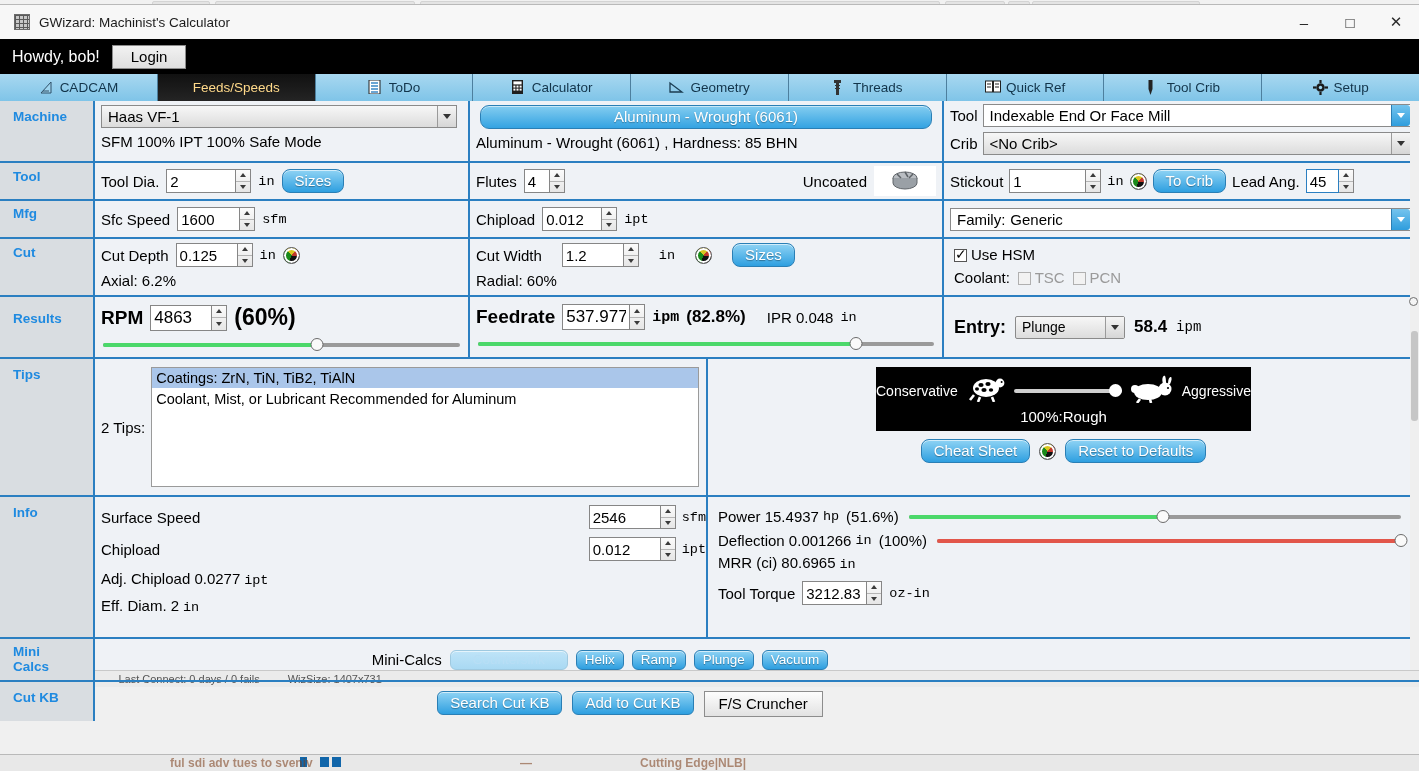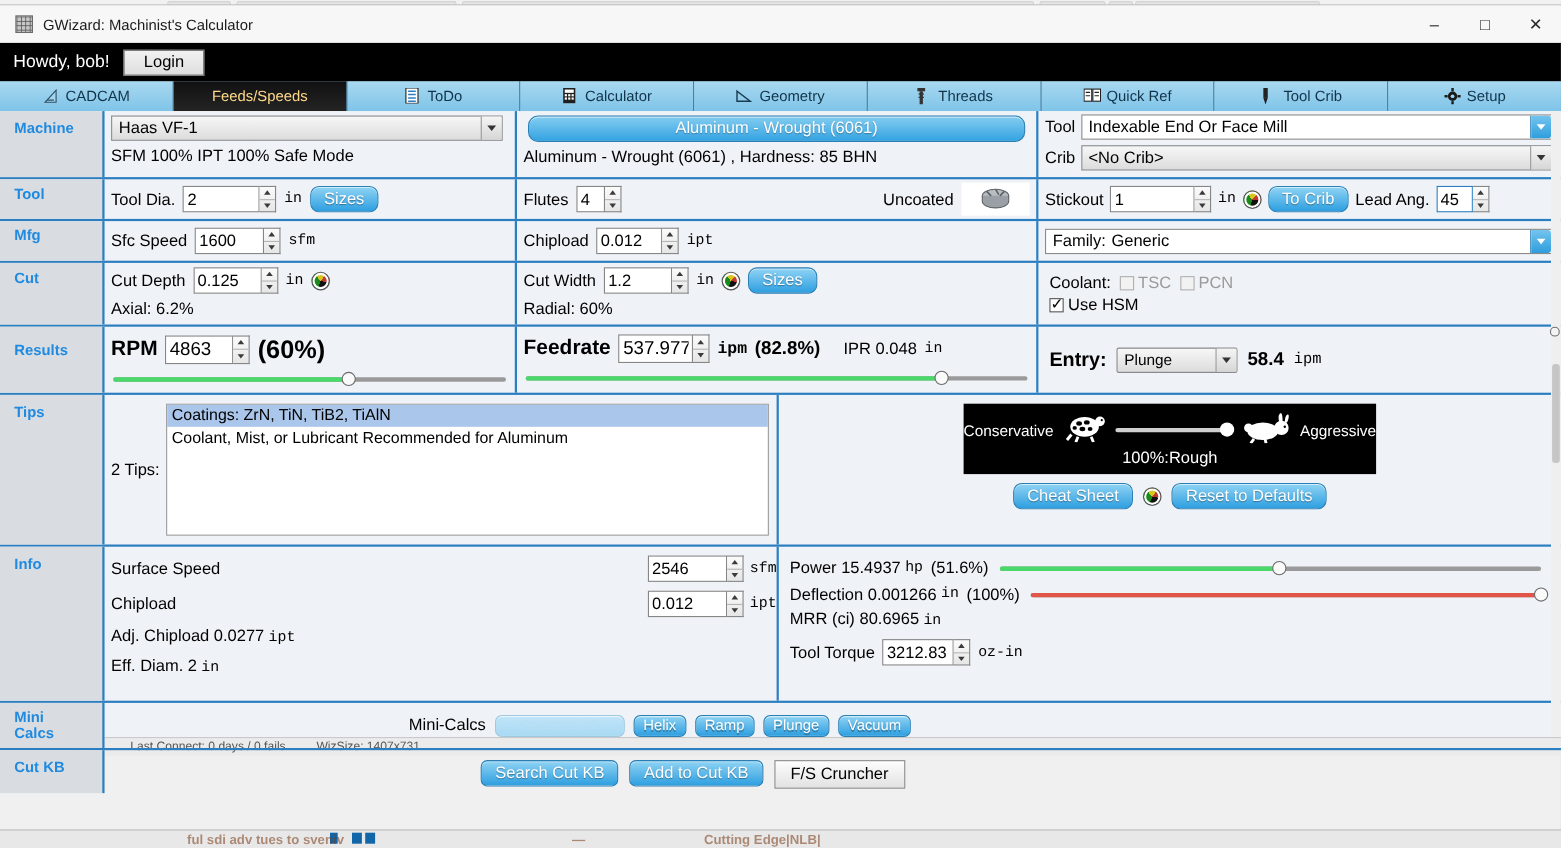--- a/index.html
+++ b/index.html
@@ -429,46 +429,46 @@
                 <i></i>
                 <i></i>
               </span>
           </span>
           <span class="unit">in</span>
           <span class="gauge-icon"></span>
         </div>
         <div class="lbl" style="margin-top:5px;">Axial: 6.2%</div>
       </div>
       <div class="cell c2">
-        <div style="display:flex;align-items:center;gap:7px;">
+        <div style="display:flex;align-items:center;gap:20px;">
           <span class="lbl">Cut Width</span>
           <span class="fld">
             <input style="width: 62px;" value="1.2">
             <span class="spin">
                 <i></i>
                 <i></i>
               </span>
           </span>
           <span class="unit">in</span>
           <span class="gauge-icon"></span>
           <span class="bluebtn">Sizes</span>
         </div>
         <div class="lbl" style="margin-top:5px;">Radial: 60%</div>
       </div>
       <div class="cell c3" style="padding-left:10px;">
+        <div style="margin-top:3px;">
+          <span class="chk on"></span>
+          <span class="lbl">Use HSM</span>
+        </div>
         <div style="margin-top:6px;">
           <span class="lbl">Coolant:</span>
           <span class="chk dim" style="margin-left:4px;"></span>
           <span class="lbl" style="color:#9a9a9a;">TSC</span>
           <span class="chk dim" style="margin-left:4px;"></span>
           <span class="lbl" style="color:#9a9a9a;">PCN</span>
-        </div>
-        <div style="margin-top:3px;">
-          <span class="chk on"></span>
-          <span class="lbl">Use HSM</span>
         </div>
       </div>
     </div>
 
     <div class="row" style="height:62px;">
       <div class="rowlabel" style="padding-top:14px;">Results</div>
       <div class="cell c1" style="padding-top:7px;">
         <div style="display:flex;align-items:center;gap:7px;">
           <span style="font-size:19px;font-weight:bold;">RPM</span>
           <span class="fld">

